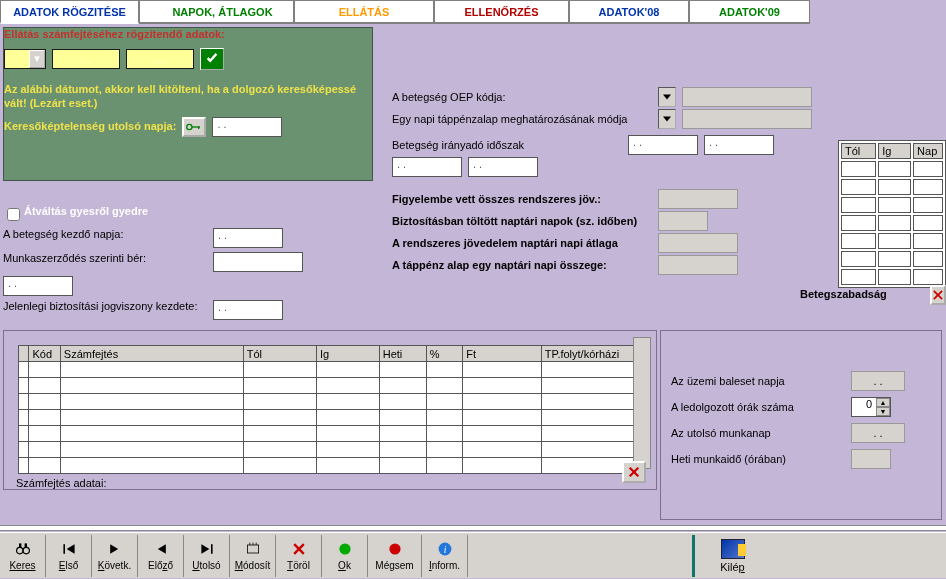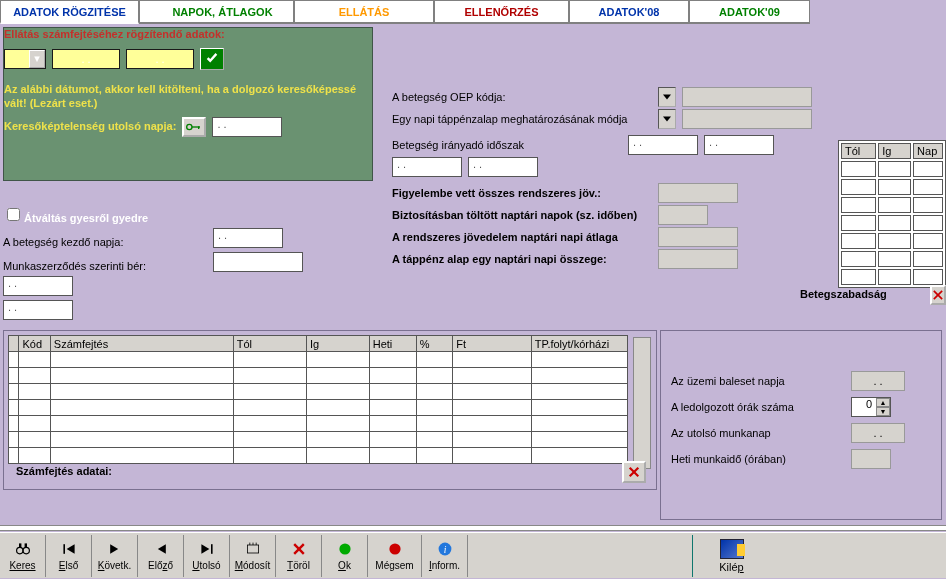--- a/index.html
+++ b/index.html
@@ -99,21 +99,21 @@
   }
 
   
   .mid-left {
     position: absolute;
     left: 3px; top: 205px;
     width: 370px;
     font-size: 11px;
     color: #000;
   }
-  .mid-left .line { display: flex; align-items: flex-end; margin-bottom: 4px; }
+  .mid-left .line { display: flex; align-items: flex-start; margin-bottom: 4px; }
   .mid-left .lbl { width: 210px; }
 
   
   .right-panel {
     position: absolute;
     left: 378px; top: 27px;
     width: 566px; height: 300px;
   }
   .right-panel .formline {
     display: flex;
@@ -163,21 +163,21 @@
   }
   .red-x svg { width: 10px; height: 10px; stroke: #c00; stroke-width: 2; }
 
   
   .grid-wrap {
     position: absolute;
     left: 3px; top: 330px;
     width: 654px; height: 160px;
     border: 1px solid #7a7090;
     background: #c4b6d6;
-    padding: 4px;
+    padding: 14px;
   }
   .grid {
     border-collapse: collapse;
     background: #fff;
     width: 620px;
   }
   .grid th, .grid td {
     border: 1px solid #555;
     height: 16px;
     font-size: 11px;
@@ -187,22 +187,22 @@
   .grid th { background: #d6d3ce; font-weight: normal; }
   .scrollbar-v {
     position: absolute;
     right: 5px; top: 6px;
     width: 18px; height: 132px;
     background: #d6d3ce;
     border: 1px solid #888;
   }
   .szamfejtes {
     position: absolute;
-    left: 12px; bottom: 12px;
-    font-weight: bold;
+    left: 12px; bottom: 0;
+    font-weight: normal;
   }
   .grid-x {
     position: absolute;
     right: 10px; bottom: 6px;
     width: 24px; height: 22px;
     background: #d6d3ce;
     border: 2px outset #fff;
     display: flex; align-items: center; justify-content: center;
   }
   .grid-x svg { width: 12px; height: 12px; stroke: #c00; stroke-width: 2.5; }
@@ -261,21 +261,21 @@
     font-size: 10px;
     cursor: pointer;
   }
   .tbtn .ic { height: 18px; display: flex; align-items: center; justify-content: center; }
   .tbtn .ic svg { width: 16px; height: 16px; }
   .tbtn .tx { margin-top: 2px; }
   .tbtn u { text-decoration: underline; }
   .tool-gap { flex: 1; }
   .kilep {
     width: 54px; height: 42px;
-    border-left: 1px solid #0f766e;
+    border-left: 3px solid #0f766e;
     display: flex; flex-direction: column;
     align-items: center; justify-content: center;
     margin-right: 200px;
     padding-left: 24px;
   }
   .kilep .doorico {
     width: 24px; height: 20px;
     background: linear-gradient(135deg,#0033aa,#5577cc);
     border: 1px solid #223;
     position: relative;
@@ -339,20 +339,21 @@
     <span class="w-input big">  .   .</span>
   </div>
   <div class="line">
     <span class="lbl">Munkaszerződés szerinti bér:</span>
     <span class="w-input" style="width:90px"></span>
   </div>
   <div class="line">
     <span class="w-input big">  .   .</span>
   </div>
   <div class="line">
+    <span class="lbl">Jelenlegi biztosítási jogviszony kezdete:</span>
     <span class="w-input big">  .   .</span>
   </div>
 </div>
 
 <div class="right-panel">
   <div style="height:58px"></div>
   <div class="formline">
     <span class="lbl2">A betegség OEP kódja:</span>
     <div class="combo-gray">
         <svg viewBox="0 0 10 6">
@@ -372,21 +373,21 @@
   </div>
   <div class="formline" style="margin-top:6px">
     <span class="lbl2" style="width:230px">Betegség irányadó időszak</span>
     <span class="w-input big">  .   .</span>
     <span class="w-input big">  .   .</span>
   </div>
   <div class="formline">
     <span class="w-input big">  .   .</span>
     <span class="w-input big">  .   .</span>
   </div>
-  <div class="formline" style="margin-top:6px">
+  <div class="formline" style="margin-top:12px">
     <span class="lblb">Figyelembe vett összes rendszeres jöv.:</span>
     <span class="gray-input" style="width:80px"></span>
   </div>
   <div class="formline">
     <span class="lblb">Biztosításban töltött naptári napok (sz. időben)</span>
     <span class="gray-input" style="width:50px"></span>
   </div>
   <div class="formline">
     <span class="lblb">A rendszeres jövedelem naptári napi átlaga</span>
     <span class="gray-input" style="width:80px"></span>

